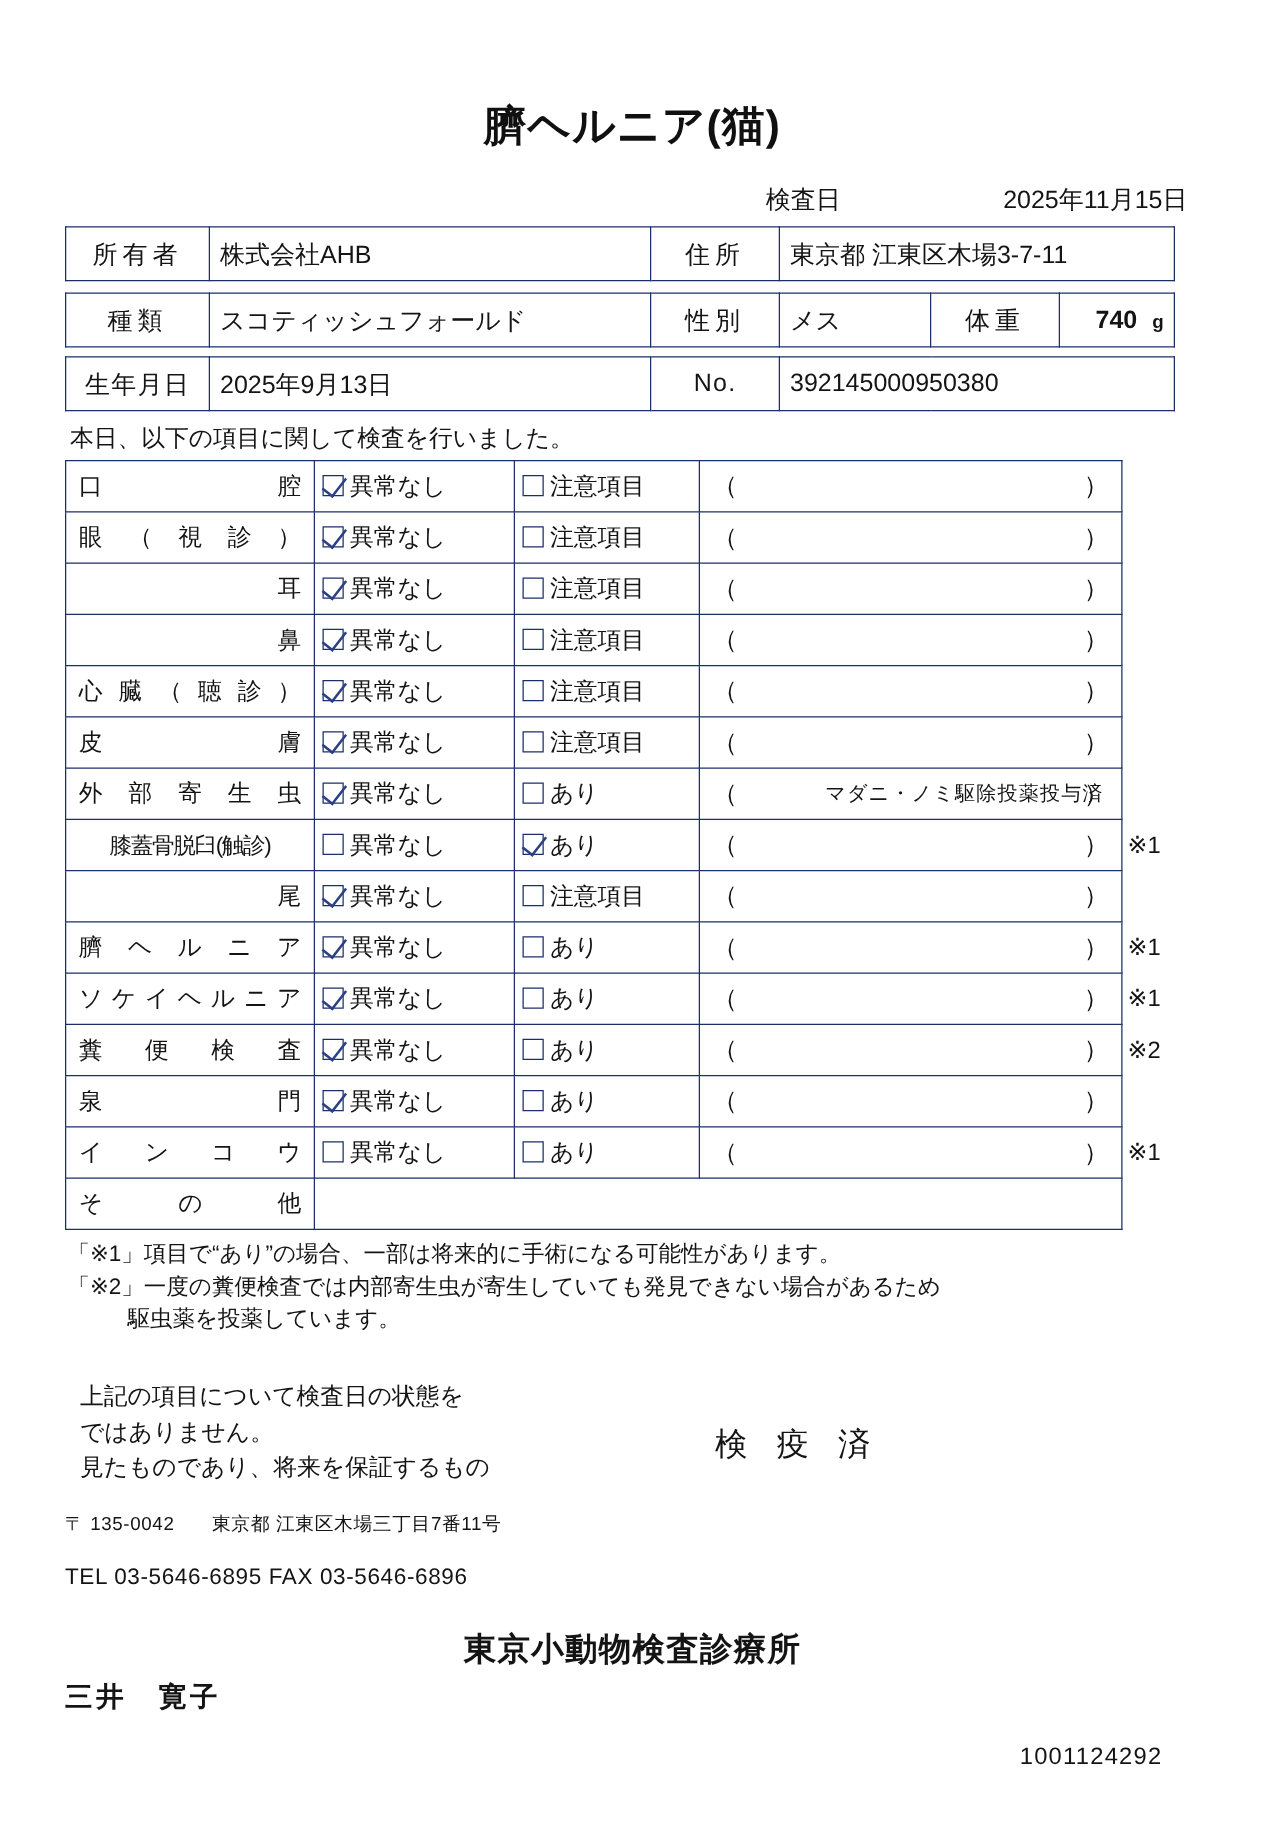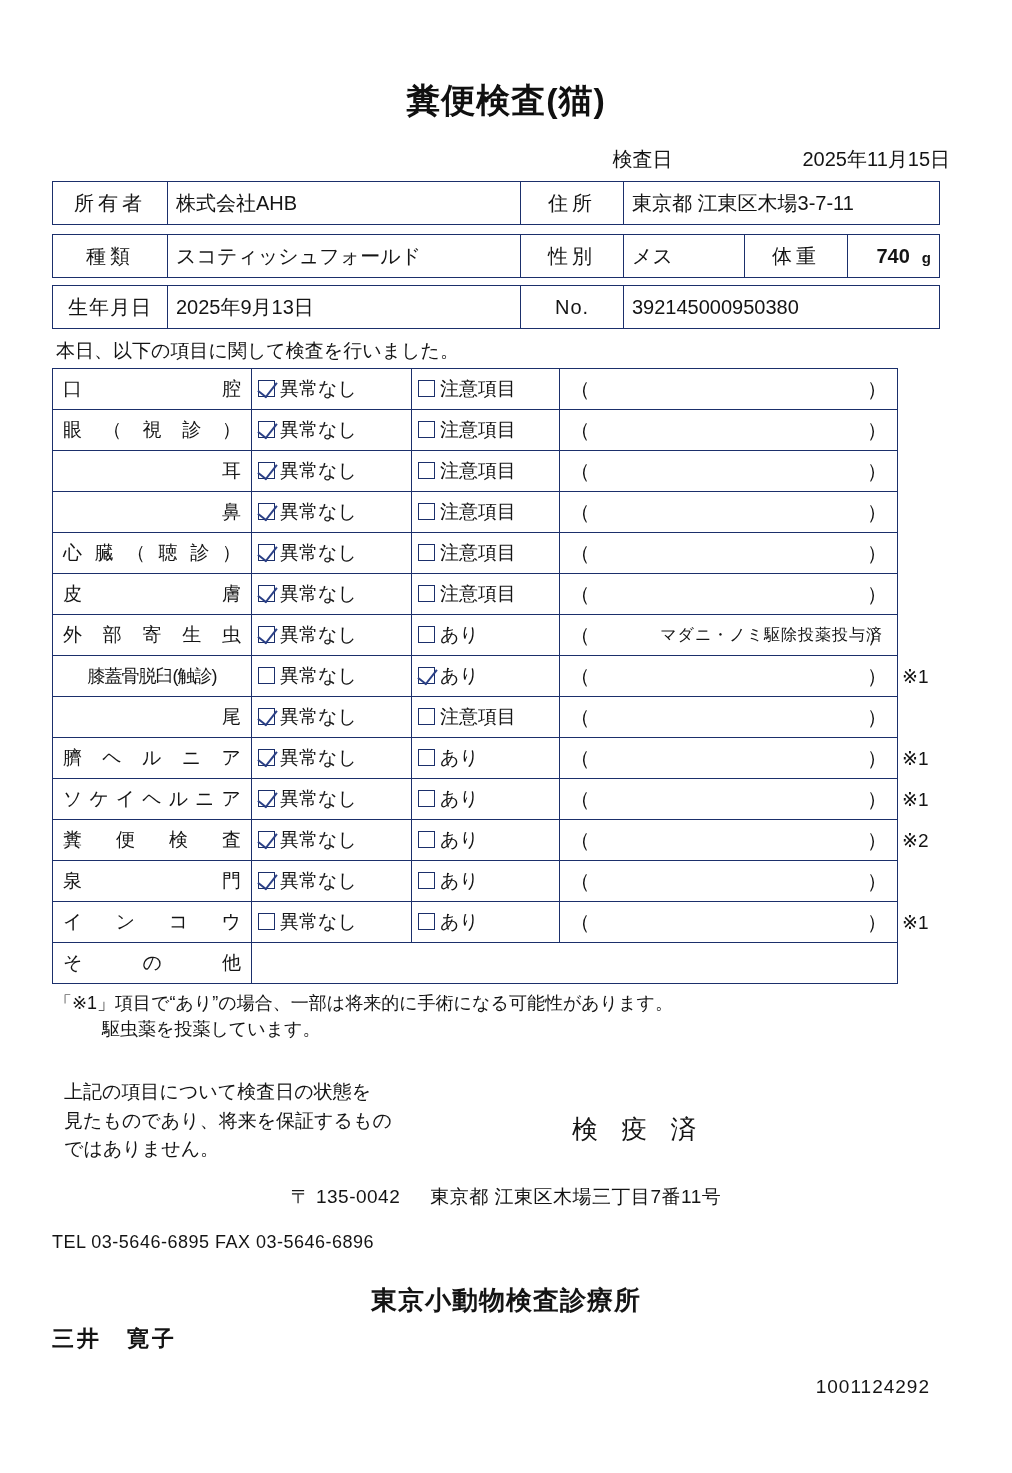--- a/index.html
+++ b/index.html
@@ -181,22 +181,22 @@
   }
   .seal {
     margin-left: 88px;
     margin-top: 34px;
     font-size: 26px;
     font-weight: 400;
     letter-spacing: 8px;
   }
   
   .addr {
-    text-align: center;
-    font-size: 19px;
+    text-align: left;
+    font-size: 15px;
     margin-top: 20px;
     letter-spacing: 0.5px;
   }
   .addr .zip { margin-right: 30px; }
   .tel {
     text-align: left;
     font-size: 18px;
     margin-top: 22px;
     letter-spacing: 0.5px;
   }
@@ -220,21 +220,21 @@
     margin-top: 22px;
     padding-right: 30px;
     letter-spacing: 1px;
   }
 </style>
 </head>
 <body>
 
 <div class="page">
 
-  <div class="title">糞便検査(猫)</div>
+  <div class="title">臍ヘルニア(猫)</div>
 
   <div class="examdate-row">
     <span class="examdate-label">検査日</span>
     <span class="examdate-value">2025年11月15日</span>
   </div>
 
   <table class="info-table">
     <tbody>
         <tr>
       <td class="lbl" style="width:98px">所有者</td>
@@ -430,28 +430,29 @@
         <tr>
           <td class="item-name">そ　の　他</td>
           <td colspan="3"></td>
           <td class="mark-cell"></td>
         </tr>
       </tbody>
   </table>
 
   <div class="footnotes">
     <div>「※1」項目で“あり”の場合、一部は将来的に手術になる可能性があります。</div>
+    <div>「※2」一度の糞便検査では内部寄生虫が寄生していても発見できない場合があるため</div>
     <div class="fn2-ind">駆虫薬を投薬しています。</div>
   </div>
 
   <div class="stmt-wrap">
     <div class="stmt">
       <div>上記の項目について検査日の状態を</div>
+      <div>ではありません。</div>
       <div>見たものであり、将来を保証するもの</div>
-      <div>ではありません。</div>
     </div>
     <div class="seal">検 疫 済</div>
   </div>
 
   <div class="addr">
     <span class="zip">〒 135-0042</span><span>東京都 江東区木場三丁目7番11号</span>
   </div>
   <div class="tel">TEL 03-5646-6895  FAX 03-5646-6896</div>
   <div class="clinic">東京小動物検査診療所</div>
   <div class="doctor">三井　寛子</div>

